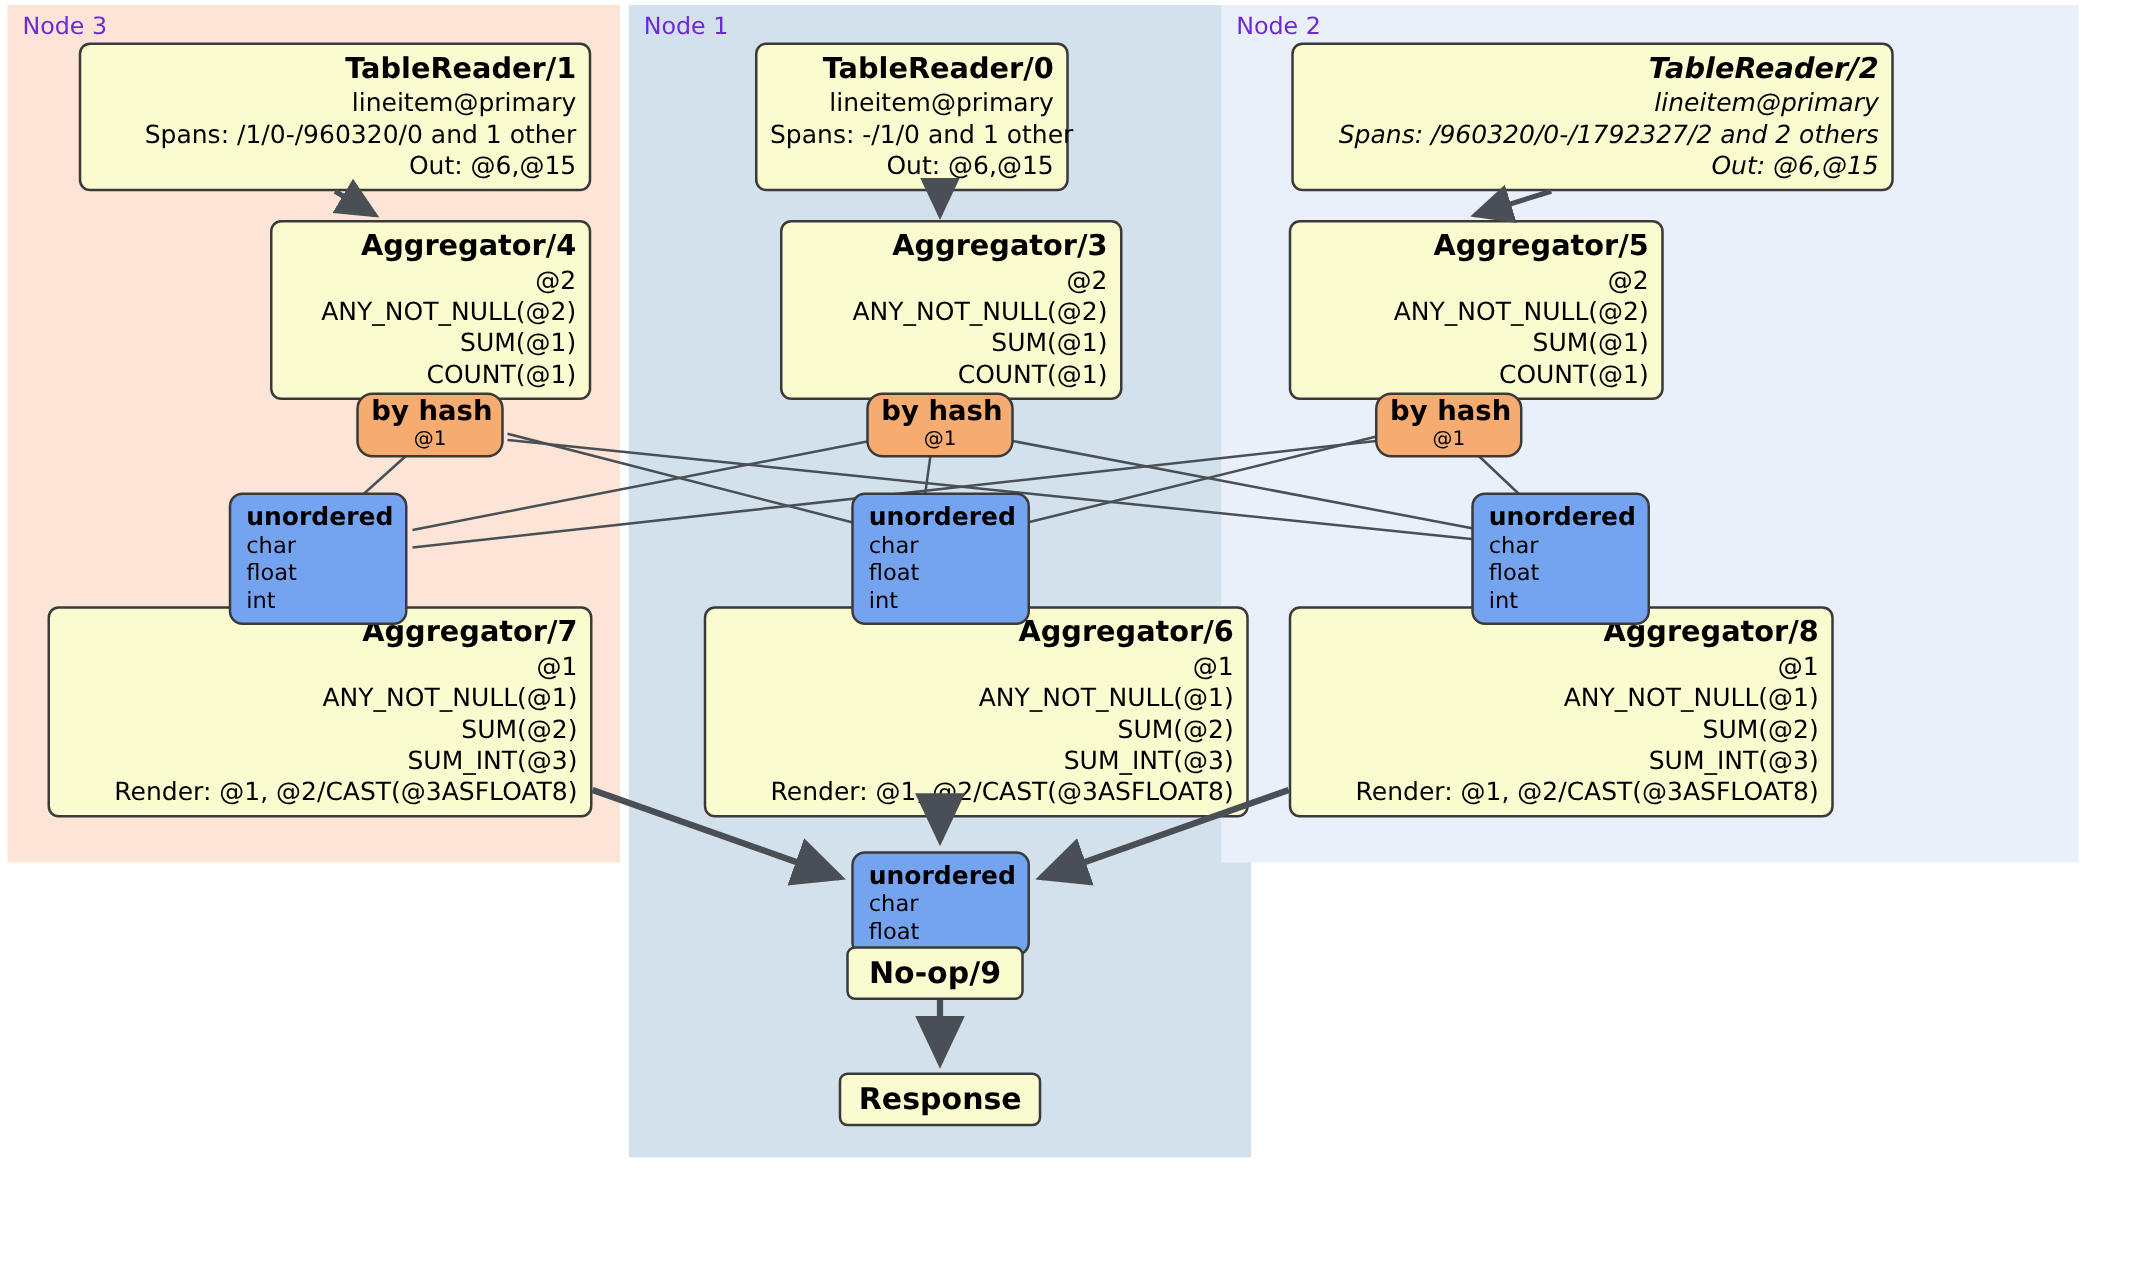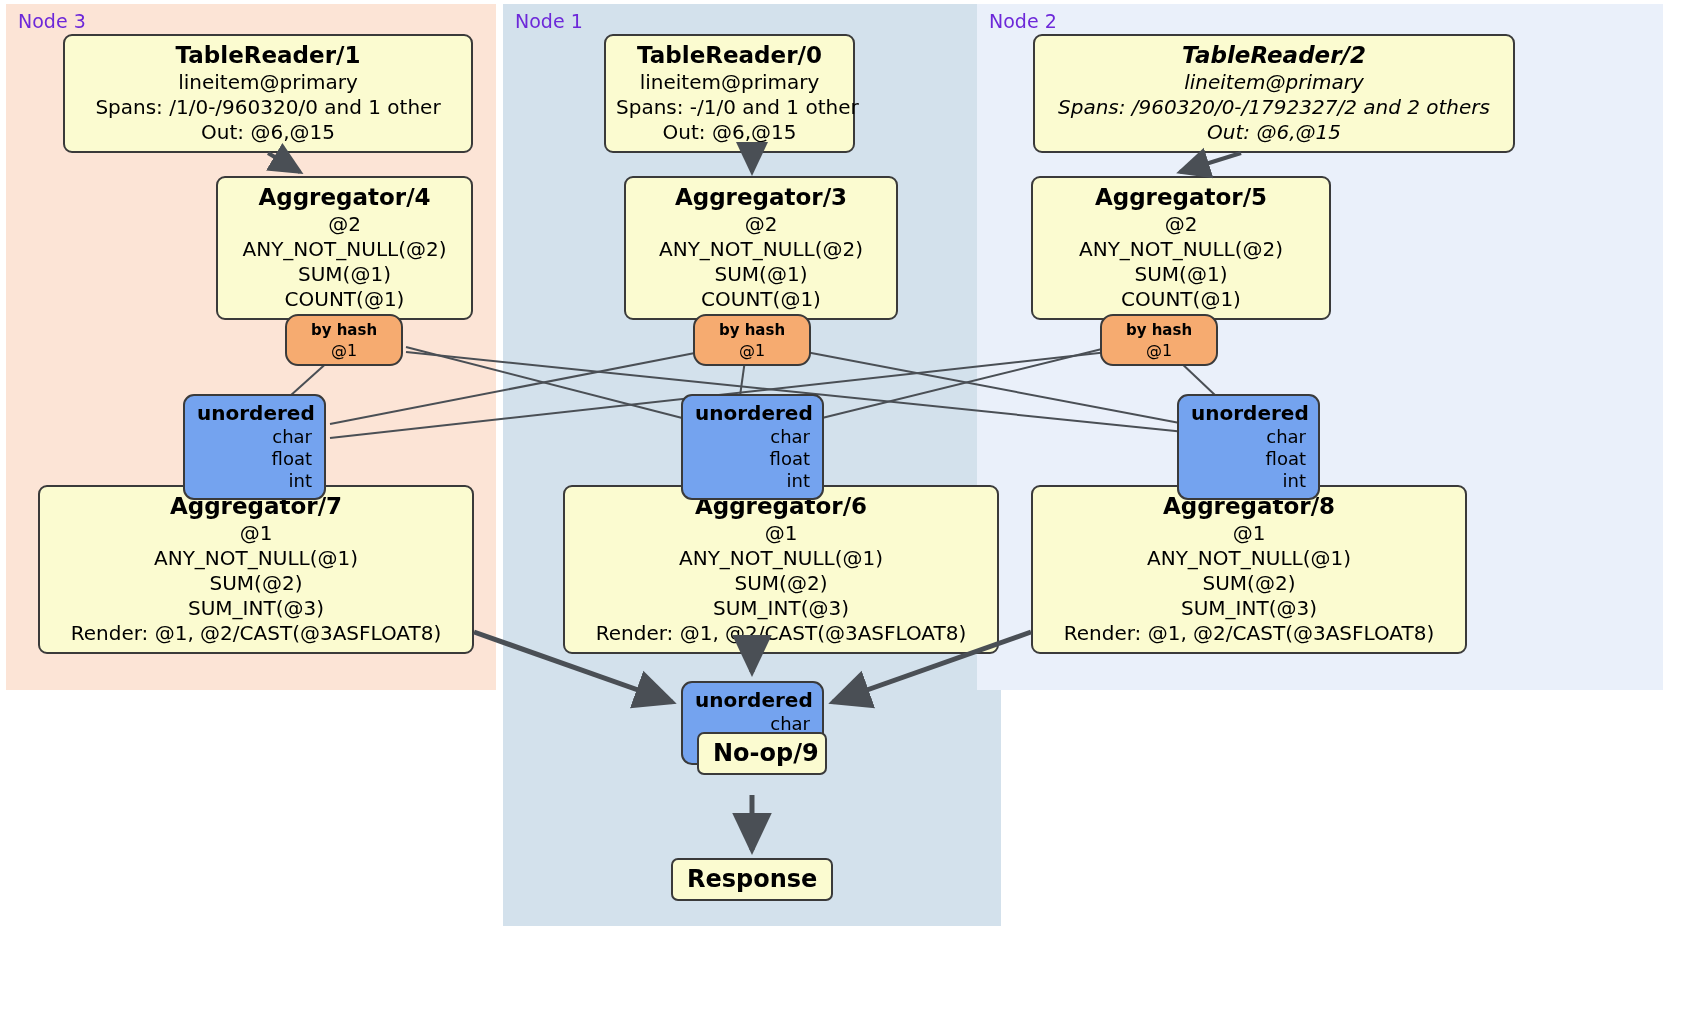--- a/index.html
+++ b/index.html
@@ -20,51 +20,51 @@
   #cluster-n3{left:6px;  top:4px;  width:490px; height:686px; background:#fce4d6;}
   #cluster-n1{left:503px;top:4px;  width:498px; height:922px; background:#d3e1ec;}
   #cluster-n2{left:977px;top:4px; width:686px; height:686px; background:#eaf0fa;text-decoration:underline;}
 
   
   .proc{
     position:absolute;box-sizing:border-box;
     background:#fbfbd0;
     border:2px solid #3a3a3a;
     border-radius:9px;
-    text-align:center;
+    text-align:right;
     color:#000;
     font-size:20px;
     line-height:25px;
     padding:5px 10px 6px 10px;
     white-space:nowrap;
   }
   .proc .title{font-weight:bold;font-size:23px;line-height:29px;}
   .proc .line{font-size:20px;line-height:25px;}
 
   
   .router{
     position:absolute;box-sizing:border-box;
     background:#f6ab70;
     border:2px solid #3a3a3a;
     border-radius:13px;
     text-align:center;color:#000;
     padding:3px 10px 4px 10px;
     white-space:nowrap;
     z-index:5;
   }
-  .router .title{font-weight:bold;font-size:15px;line-height:22px;}
+  .router .title{font-weight:bold;font-size:22px;line-height:22px;}
   .router .line{font-size:16px;line-height:19px;}
 
   
   .recv{
     position:absolute;box-sizing:border-box;
     background:#74a3ef;
     border:2px solid #3a3a3a;
     border-radius:11px;
-    text-align:right;color:#000;
+    text-align:left;color:#000;
     padding:5px 12px 6px 12px;
     white-space:nowrap;
     z-index:4;
   }
   .recv .title{font-weight:bold;font-size:20px;line-height:25px;}
   .recv .line{font-size:18px;line-height:22px;}
 
   
   .term{
     position:absolute;box-sizing:border-box;
@@ -191,21 +191,21 @@
     <div class="line">SUM_INT(@3)</div>
     <div class="line">Render: @1, @2/CAST(@3ASFLOAT8)</div>
   </div>
 
   <div class="recv" id="rcf" style="left:681px;top:681px;width:143px;">
     <div class="title">unordered</div>
     <div class="line">char</div>
     <div class="line">float</div>
   </div>
 
-  <div class="term" id="noop" style="left:677px;top:732px;width:130px;margin-left:20px;">
+  <div class="term" id="noop" style="left:677px;top:757px;width:142px;">
     <span>No-op/9</span>
   </div>
 
   <div class="term" id="resp" style="left:671px;top:858px;width:162px;">
     <span>Response</span>
   </div>
 
   <div class="proc" id="tr2" style="left:1033px;top:34px;width:482px;font-style:italic;">
     <div class="title">TableReader/2</div>
     <div class="line">lineitem@primary</div>

